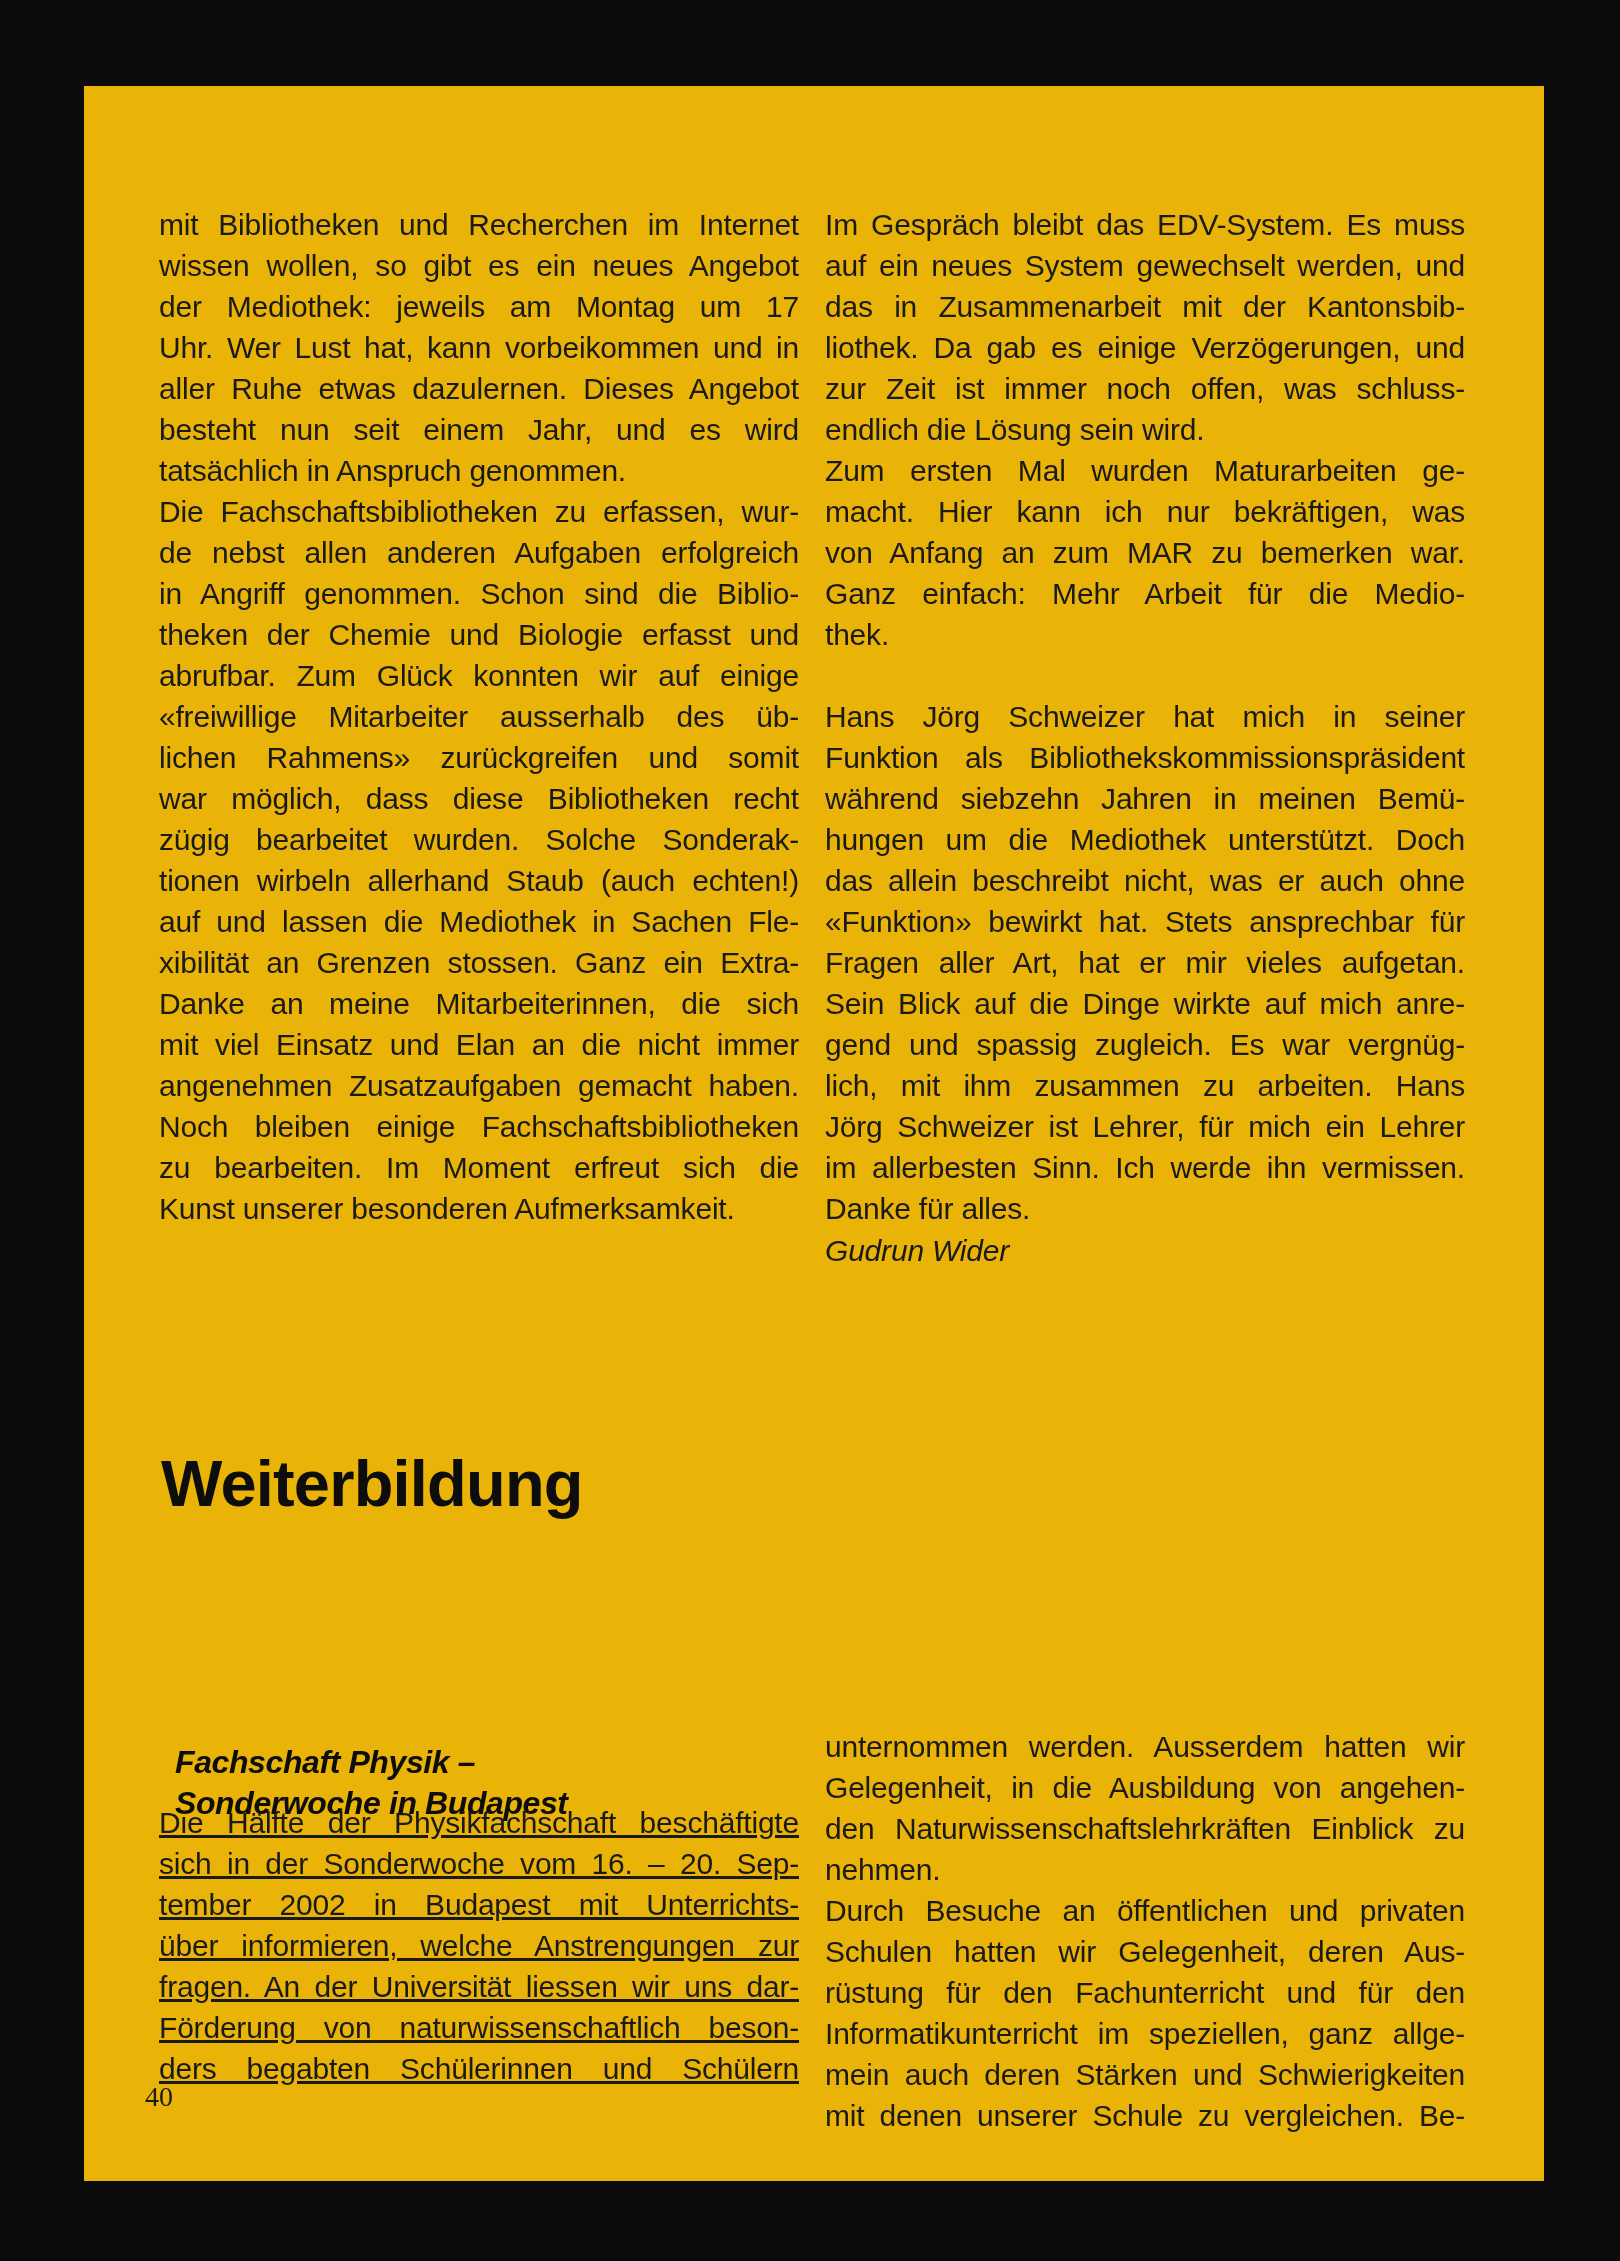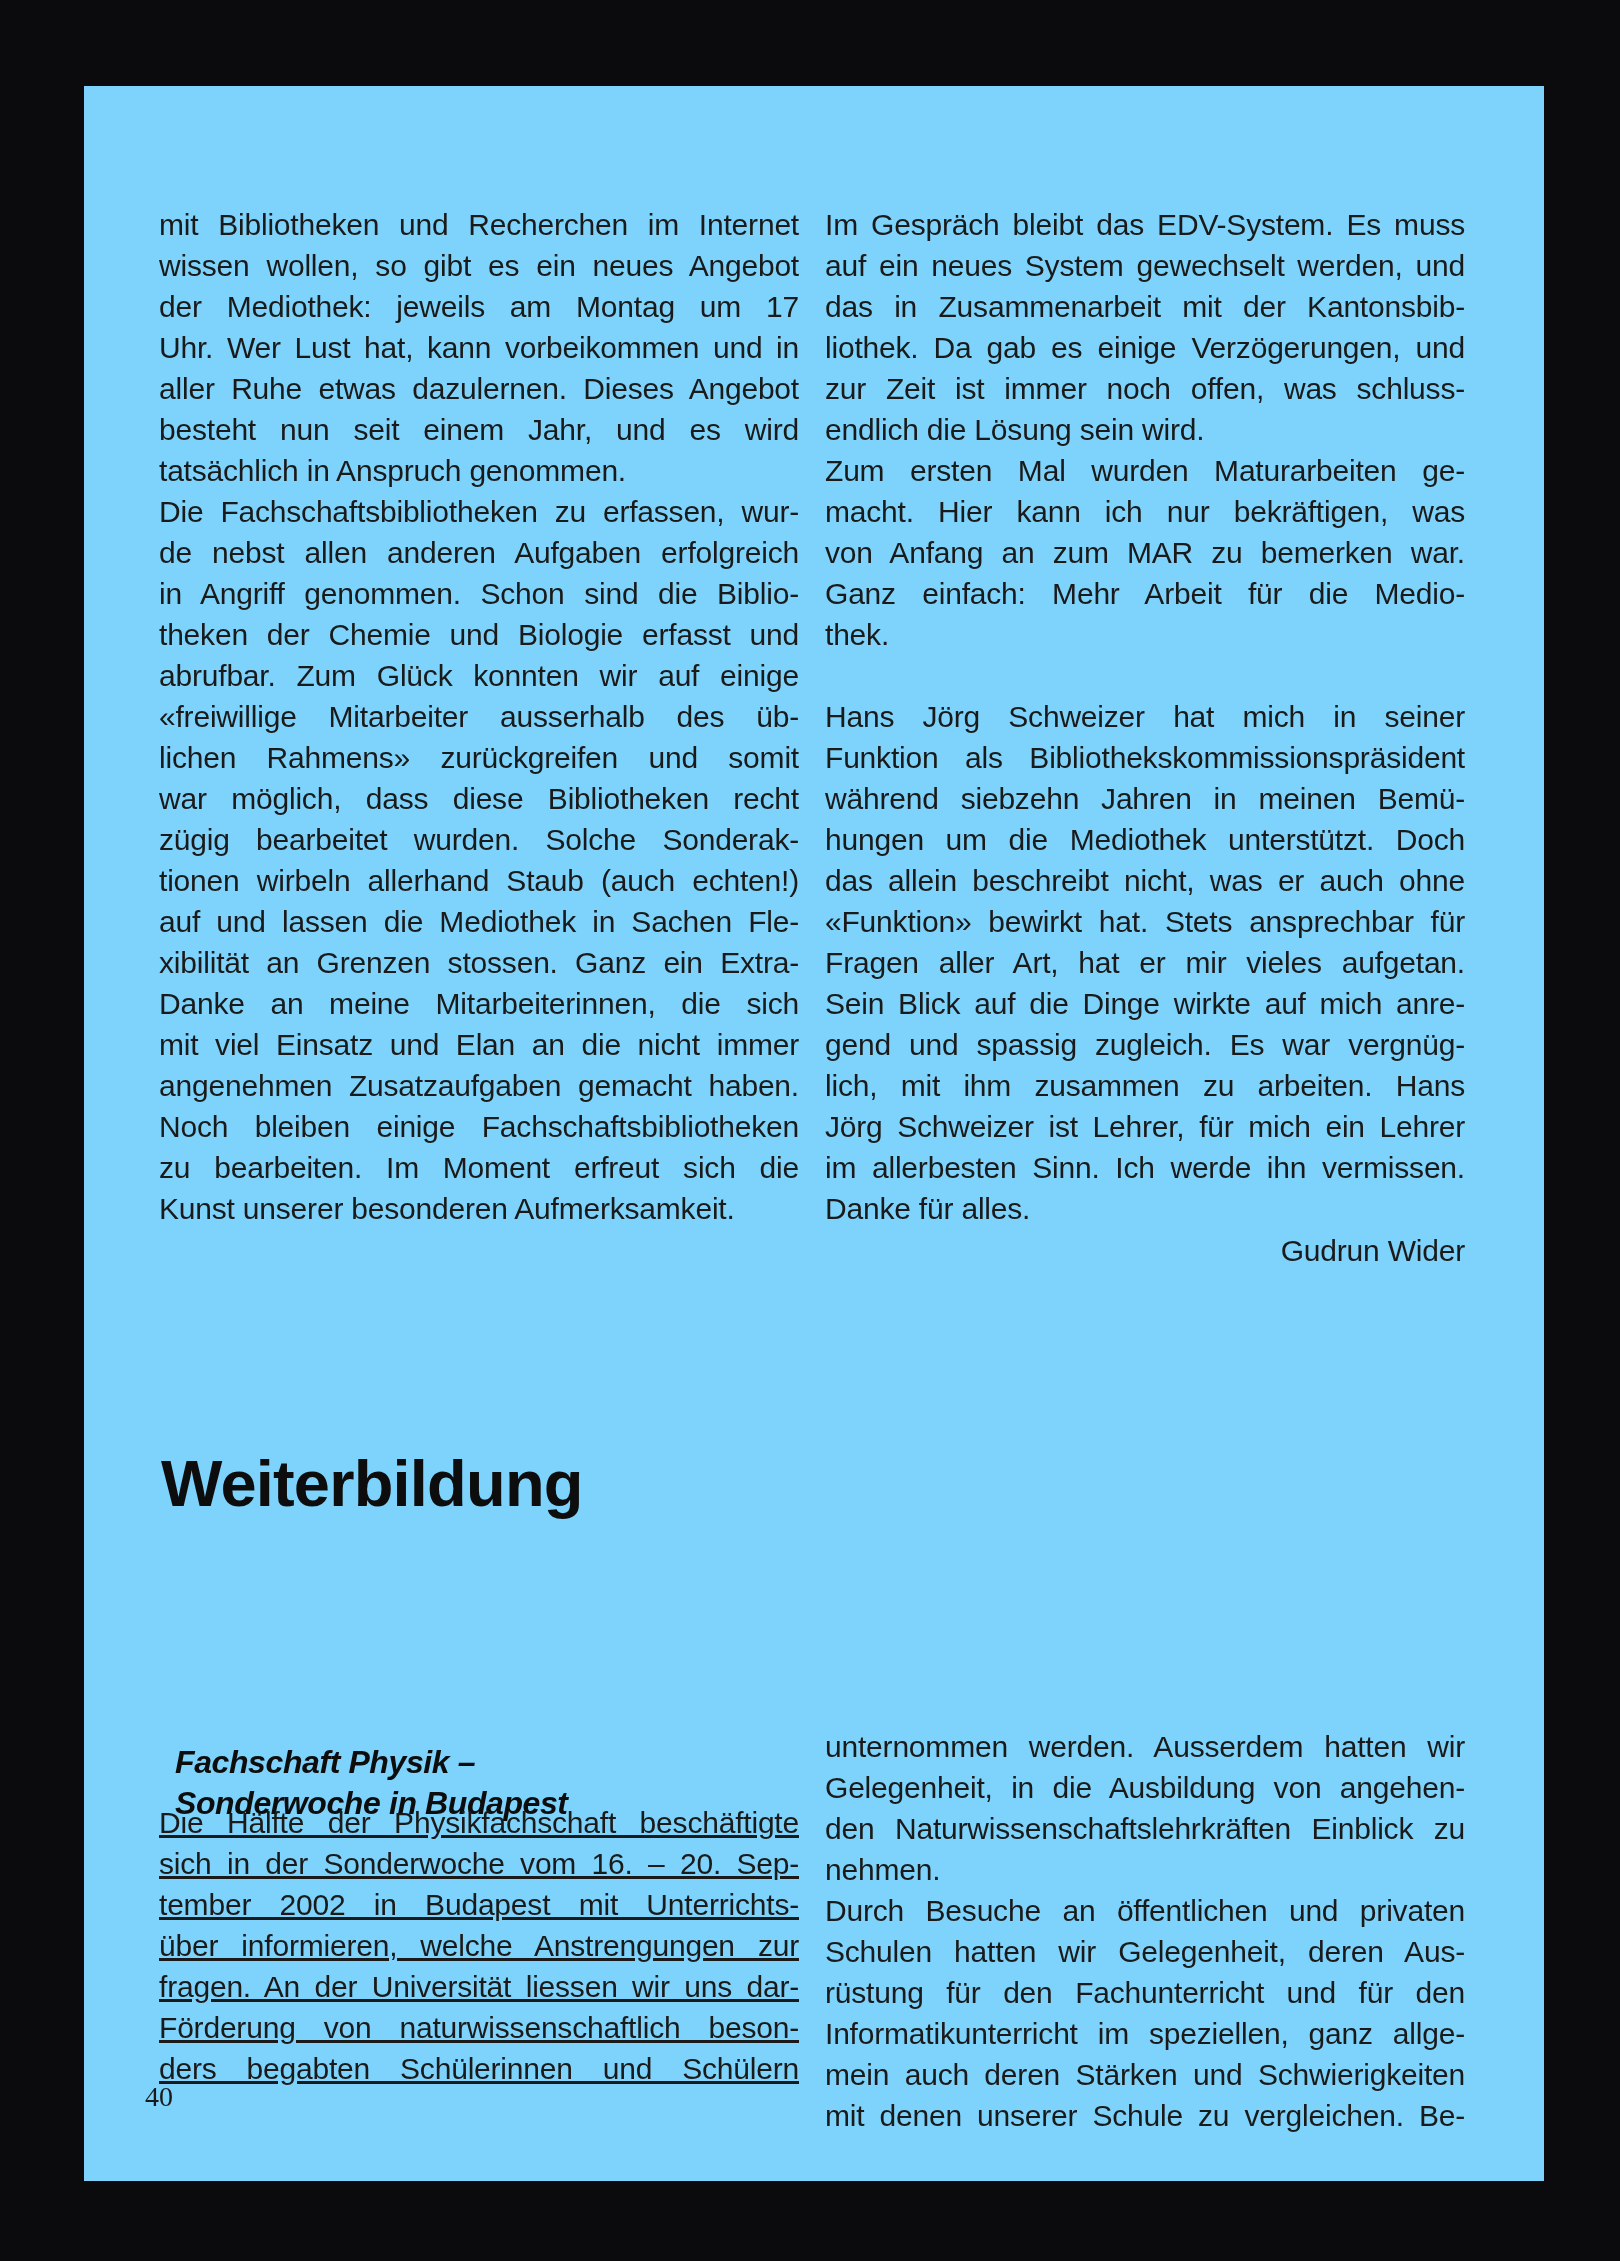--- a/index.html
+++ b/index.html
@@ -12,21 +12,21 @@
       height: 2261px;
       position: relative;
       overflow: hidden;
     }
     .page {
       position: absolute;
       left: 84px;
       top: 86px;
       width: 1460px;
       height: 2095px;
-      background: #7dd3fc;
+      background: #eab308;
     }
     .col {
       position: absolute;
       width: 640px;
       font-family: "Liberation Sans", "DejaVu Sans", sans-serif;
       font-size: 30px;
       line-height: 41px;
       color: #1a1a1a;
       text-align: justify;
       letter-spacing: -0.2px;
@@ -42,21 +42,22 @@
       text-align-last: left;
     }
     .col .gap {
       display: block;
       height: 41px;
     }
     .col-tl { left: 75px;  top: 118px; }
     .col-tr { left: 741px; top: 118px; }
     .signature {
       display: block;
-      text-align: right;
+      text-align: left;
+      font-style: italic;
       height: 44px;
       line-height: 44px;
     }
     .section-title {
       position: absolute;
       left: 75px;
       top: 1355px;
       font-family: "Liberation Sans", "DejaVu Sans", sans-serif;
       font-weight: bold;
       font-size: 65px;

